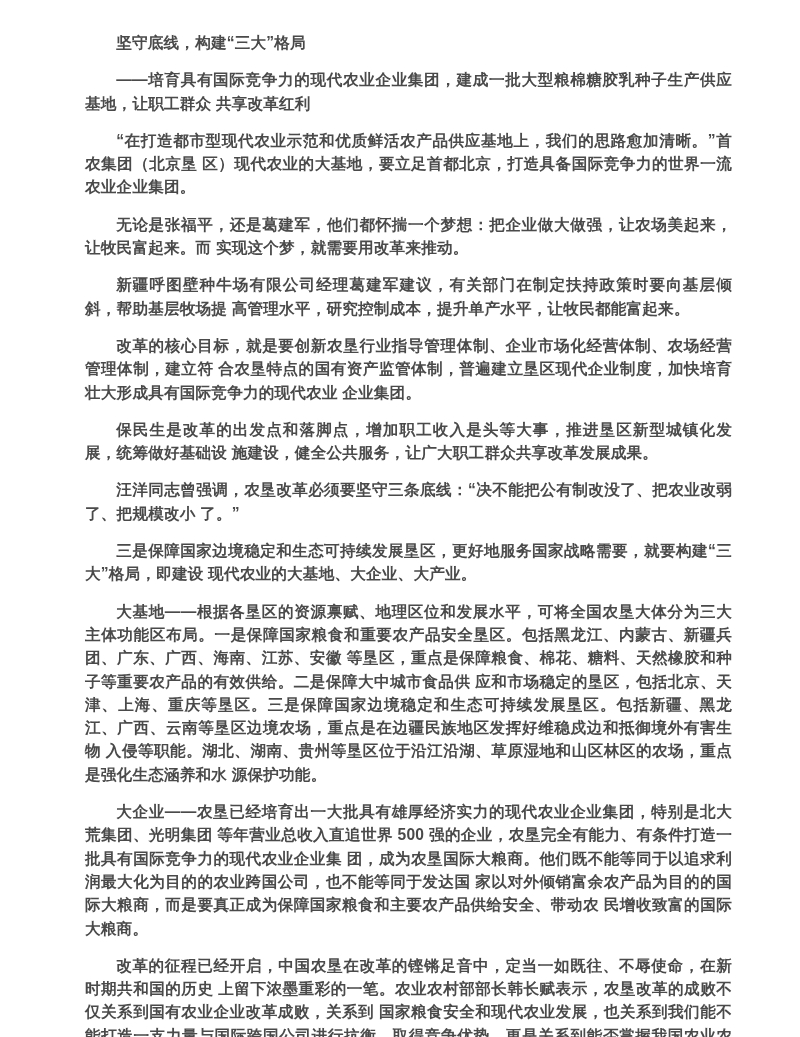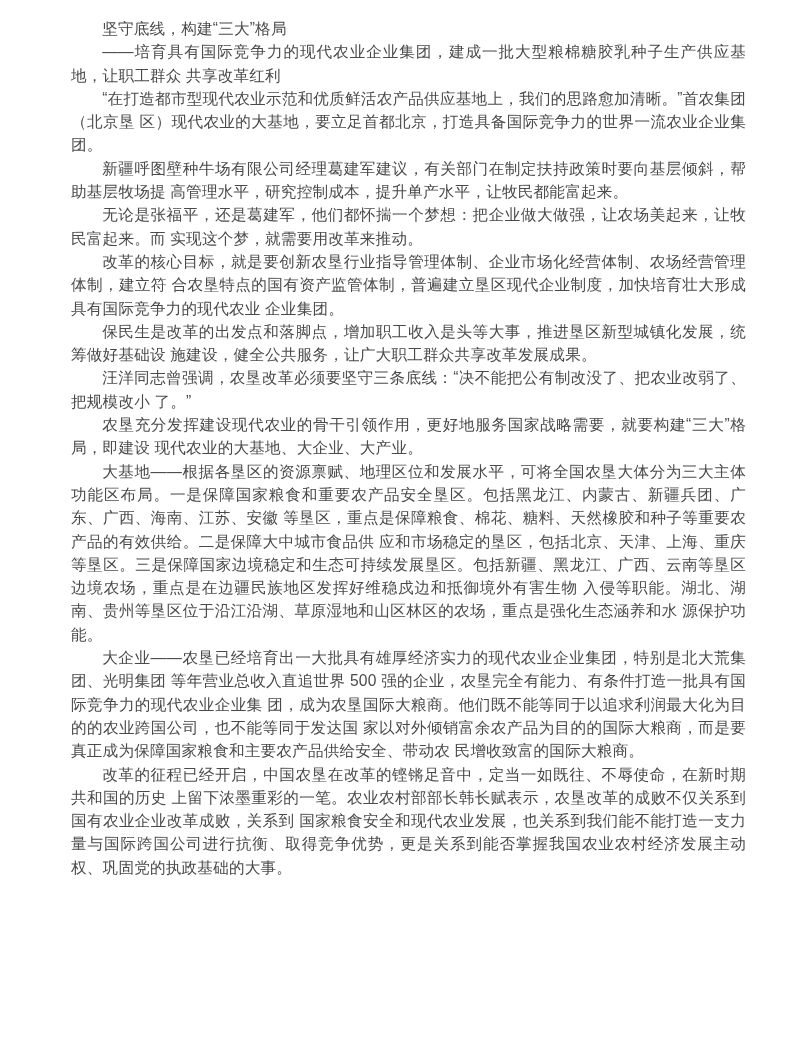--- a/index.html
+++ b/index.html
@@ -13,36 +13,37 @@
     min-height: 1037px;
     background: #ffffff;
     padding: 17px 54px 40px 71px;
     color: #4a4a4a;
     font-family: "Liberation Sans", sans-serif;
     font-size: 15.6px;
     line-height: 23.3px;
     letter-spacing: 0.2px;
   }
   .para {
-    margin: 0;
+    margin: 14px;
     text-indent: 2em;
     text-align: justify;
     text-justify: inter-ideograph;
     word-break: break-all;
+    font-weight: bold;
   }
 </style>
 </head>
 <body>
 
 <div class="page">
   <p class="para">坚守底线，构建“三大”格局</p>
   <p class="para">——培育具有国际竞争力的现代农业企业集团，建成一批大型粮棉糖胶乳种子生产供应基地，让职工群众 共享改革红利</p>
   <p class="para">“在打造都市型现代农业示范和优质鲜活农产品供应基地上，我们的思路愈加清晰。”首农集团（北京垦 区）现代农业的大基地，要立足首都北京，打造具备国际竞争力的世界一流农业企业集团。</p>
+  <p class="para">无论是张福平，还是葛建军，他们都怀揣一个梦想：把企业做大做强，让农场美起来，让牧民富起来。而 实现这个梦，就需要用改革来推动。</p>
   <p class="para">新疆呼图壁种牛场有限公司经理葛建军建议，有关部门在制定扶持政策时要向基层倾斜，帮助基层牧场提 高管理水平，研究控制成本，提升单产水平，让牧民都能富起来。</p>
-  <p class="para">无论是张福平，还是葛建军，他们都怀揣一个梦想：把企业做大做强，让农场美起来，让牧民富起来。而 实现这个梦，就需要用改革来推动。</p>
   <p class="para">改革的核心目标，就是要创新农垦行业指导管理体制、企业市场化经营体制、农场经营管理体制，建立符 合农垦特点的国有资产监管体制，普遍建立垦区现代企业制度，加快培育壮大形成具有国际竞争力的现代农业 企业集团。</p>
   <p class="para">保民生是改革的出发点和落脚点，增加职工收入是头等大事，推进垦区新型城镇化发展，统筹做好基础设 施建设，健全公共服务，让广大职工群众共享改革发展成果。</p>
   <p class="para">汪洋同志曾强调，农垦改革必须要坚守三条底线：“决不能把公有制改没了、把农业改弱了、把规模改小 了。”</p>
-  <p class="para">农垦充分发挥建设现代农业的骨干引领作用，更好地服务国家战略需要，就要构建“三大”格局，即建设 现代农业的大基地、大企业、大产业。</p>
+  <p class="para">三是保障国家边境稳定和生态可持续发展垦区，更好地服务国家战略需要，就要构建“三大”格局，即建设 现代农业的大基地、大企业、大产业。</p>
   <p class="para">大基地——根据各垦区的资源禀赋、地理区位和发展水平，可将全国农垦大体分为三大主体功能区布局。一是保障国家粮食和重要农产品安全垦区。包括黑龙江、内蒙古、新疆兵团、广东、广西、海南、江苏、安徽 等垦区，重点是保障粮食、棉花、糖料、天然橡胶和种子等重要农产品的有效供给。二是保障大中城市食品供 应和市场稳定的垦区，包括北京、天津、上海、重庆等垦区。三是保障国家边境稳定和生态可持续发展垦区。包括新疆、黑龙江、广西、云南等垦区边境农场，重点是在边疆民族地区发挥好维稳戍边和抵御境外有害生物 入侵等职能。湖北、湖南、贵州等垦区位于沿江沿湖、草原湿地和山区林区的农场，重点是强化生态涵养和水 源保护功能。</p>
   <p class="para">大企业——农垦已经培育出一大批具有雄厚经济实力的现代农业企业集团，特别是北大荒集团、光明集团 等年营业总收入直追世界 500 强的企业，农垦完全有能力、有条件打造一批具有国际竞争力的现代农业企业集 团，成为农垦国际大粮商。他们既不能等同于以追求利润最大化为目的的农业跨国公司，也不能等同于发达国 家以对外倾销富余农产品为目的的国际大粮商，而是要真正成为保障国家粮食和主要农产品供给安全、带动农 民增收致富的国际大粮商。</p>
   <p class="para">改革的征程已经开启，中国农垦在改革的铿锵足音中，定当一如既往、不辱使命，在新时期共和国的历史 上留下浓墨重彩的一笔。农业农村部部长韩长赋表示，农垦改革的成败不仅关系到国有农业企业改革成败，关系到 国家粮食安全和现代农业发展，也关系到我们能不能打造一支力量与国际跨国公司进行抗衡、取得竞争优势，更是关系到能否掌握我国农业农村经济发展主动权、巩固党的执政基础的大事。</p>
 </div>
 
 </body></html>

